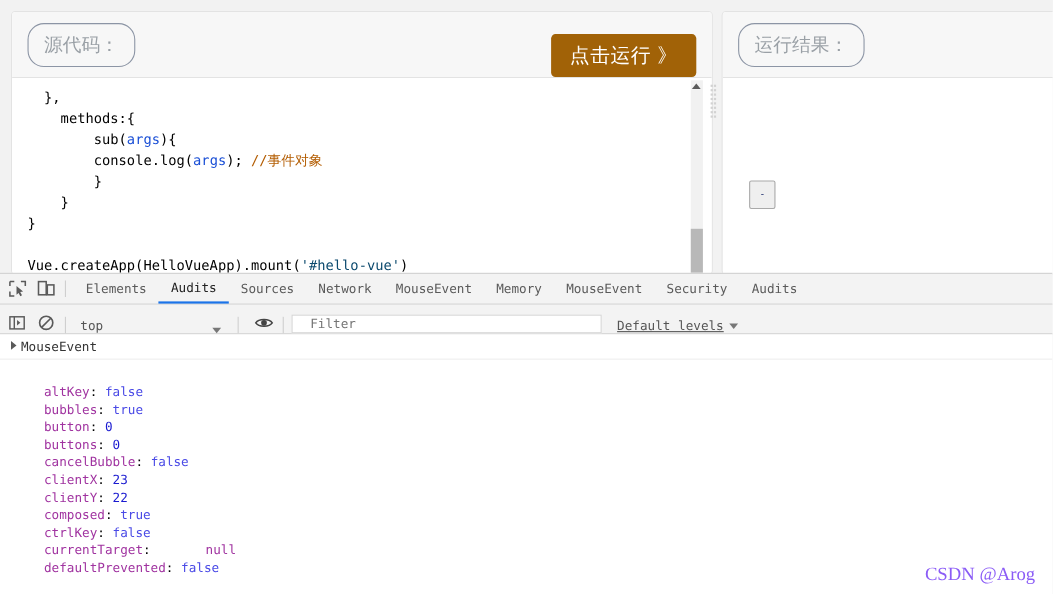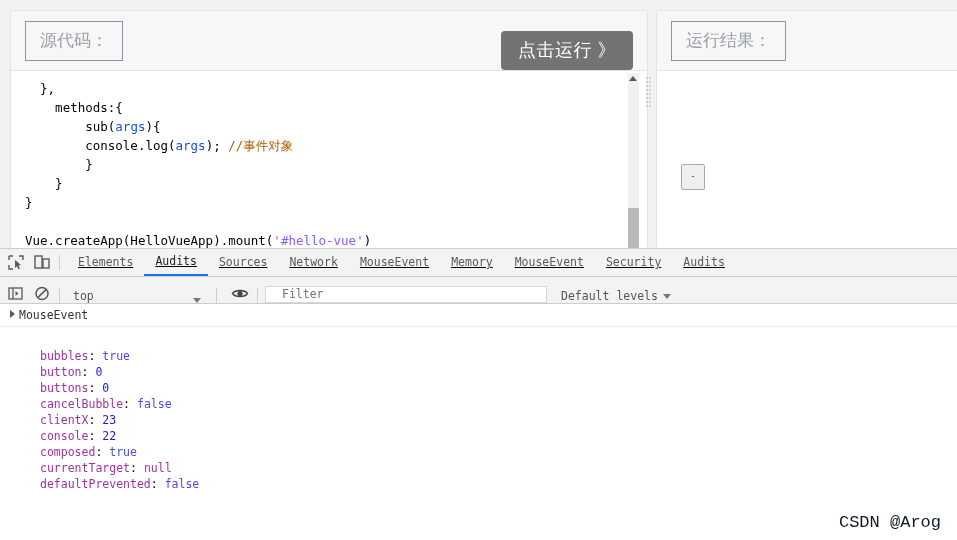--- a/index.html
+++ b/index.html
@@ -44,34 +44,34 @@
     box-sizing: border-box;
   }
   .tag-box {
     position: absolute;
     left: 14px;
     top: 10px;
     height: 38px;
     line-height: 38px;
     padding: 0 14px;
     border: 1px solid #8c95a5;
-    border-radius: 0;
+    border-radius: 15px;
     color: #9aa0a6;
     font-size: 17px;
     background: transparent;
     white-space: nowrap;
   }
   .run-btn {
     position: absolute;
     right: 14px;
     top: 20px;
     height: 39px;
     line-height: 39px;
     padding: 0 17px;
-    background: #737373;
+    background: #a16207;
     color: #ffffff;
     font-size: 18px;
     border: none;
     border-radius: 4px;
     cursor: pointer;
     white-space: nowrap;
     letter-spacing: 0.5px;
   }
 
   .panel-body {
@@ -87,21 +87,21 @@
     left: 0; top: 0;
     padding: 8px 0 0 14px;
     font-family: "DejaVu Sans Mono", "Liberation Mono", monospace;
     font-size: 12.5px;
     line-height: 19px;
     color: #000000;
     white-space: pre;
   }
   .tok-var  { color: #1a4fd6; text-align: center; }
   .tok-cmt  { color: #b35c00; }
-  .tok-str  { color: #8b5cf6; }
+  .tok-str  { color: #0c4a6e; }
 
   
   .vscroll {
     position: absolute;
     right: 8px; top: 2px;
     width: 11px;
     height: 175px;
     background: #f1f1f1;
   }
   .vscroll .arrow-up {
@@ -158,21 +158,20 @@
     border-top: 1px solid #cdcdcd;
     box-sizing: border-box;
   }
   .dt-tabbar {
     position: relative;
     height: 27px;
     background: #f3f3f3;
     border-bottom: 1px solid #cdcdcd;
     display: flex;
     align-items: center;
-    text-decoration: underline;
   }
   .dt-icon {
     width: 20px; height: 19px;
     margin-left: 6px;
     position: relative;
     cursor: pointer;
   }
   .dt-sep {
     width: 1px; height: 15px;
     background: #cfcfcf;
@@ -229,20 +228,21 @@
   }
   .levels {
     font-family: "DejaVu Sans Mono", "Liberation Mono", monospace;
     font-size: 11.5px;
     color: #555555;
     margin-left: 14px;
     display: flex;
     align-items: center;
     gap: 5px;
     cursor: pointer;
+    text-decoration: underline;
   }
 
   .console-body {
     position: relative;
     height: 238px;
     background: #ffffff;
     font-family: "DejaVu Sans Mono", "Liberation Mono", monospace;
     font-size: 11.5px;
     overflow: hidden;
   }
@@ -291,28 +291,28 @@
   }
   .prop-row {
     height: 16px;
     line-height: 16px;
     padding-left: 40px;
     white-space: pre;
   }
   .k { color: #a033a0; }
   .v-bool { color: #4a4ae6; }
   .v-num  { color: #1a1ad0; }
-  .v-null { color: #a033a0; }
+  .v-null { color: #a033a0; margin-left: 43px; }
 
   .watermark {
     position: absolute;
     right: 16px; bottom: 8px;
-    color: #0f172a;
+    color: #8b5cf6;
     font-size: 17px;
-    font-family: Liberation Mono, monospace;
+    font-family: Liberation Serif, serif;
     z-index: 30;
     user-select: none;
   }
 </style>
 </head>
 <body>
 
 <div id="screen">
 
   <div class="top-area">
@@ -422,27 +422,29 @@
         <span>Default levels</span>
         <span class="caret-down" style="margin-right:0"></span>
       </div>
     </div>
 
     <div class="console-body">
       <div class="log-row">
         <span class="tri tri-right"></span><span>MouseEvent</span>
       </div>
       <div class="prop-list" id="prop-list">
+          <div class="prop-row"><span class="k">altKey</span>: <span class="v-bool">false</span></div>
           <div class="prop-row"><span class="k">bubbles</span>: <span class="v-bool">true</span></div>
           <div class="prop-row"><span class="k">button</span>: <span class="v-num">0</span></div>
           <div class="prop-row"><span class="k">buttons</span>: <span class="v-num">0</span></div>
           <div class="prop-row"><span class="k">cancelBubble</span>: <span class="v-bool">false</span></div>
           <div class="prop-row"><span class="k">clientX</span>: <span class="v-num">23</span></div>
-          <div class="prop-row"><span class="k">console</span>: <span class="v-num">22</span></div>
+          <div class="prop-row"><span class="k">clientY</span>: <span class="v-num">22</span></div>
           <div class="prop-row"><span class="k">composed</span>: <span class="v-bool">true</span></div>
+          <div class="prop-row"><span class="k">ctrlKey</span>: <span class="v-bool">false</span></div>
           <div class="prop-row"><span class="k">currentTarget</span>: <span class="v-null">null</span></div>
           <div class="prop-row"><span class="k">defaultPrevented</span>: <span class="v-bool">false</span></div>
         </div>
     </div>
 
   </div>
 
   <div class="watermark">CSDN @Arog</div>
 </div>
 

